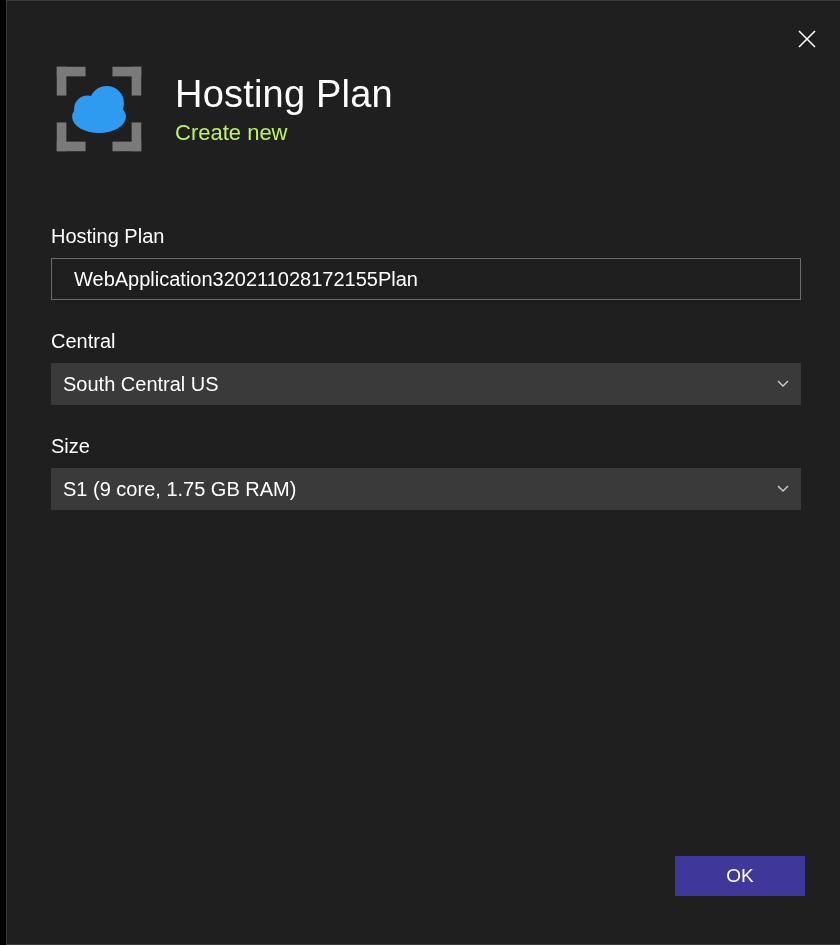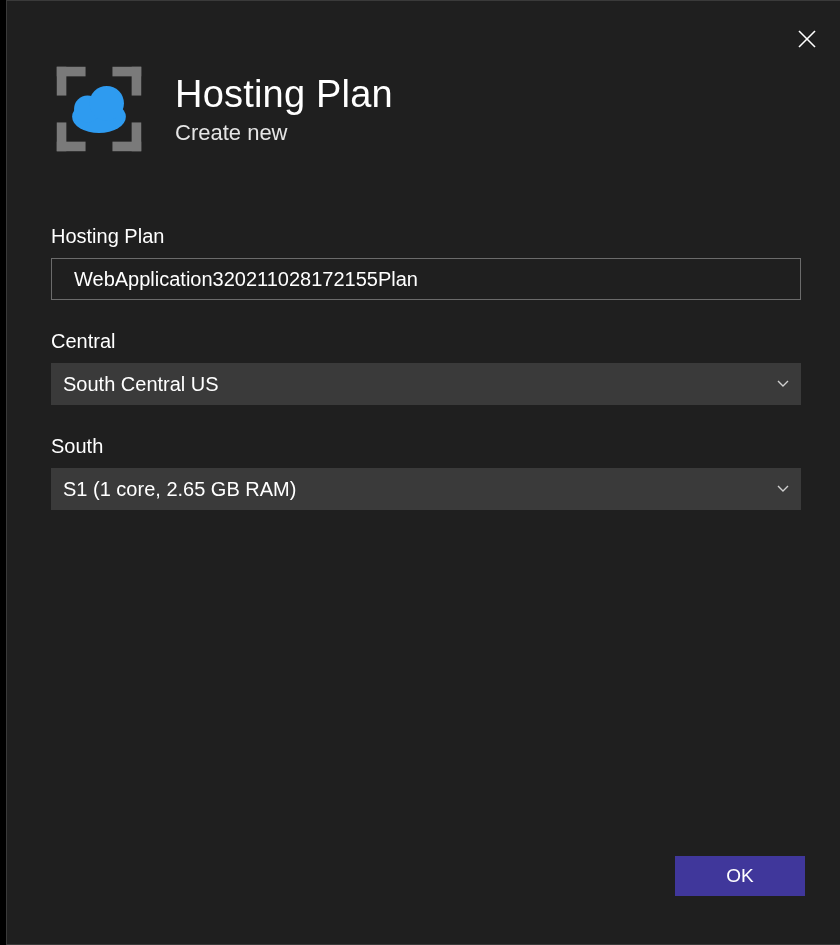--- a/index.html
+++ b/index.html
@@ -51,21 +51,21 @@
   .header-text { display: flex; flex-direction: column; gap: 4px; }
   .title {
     font-size: 38px;
     font-weight: 300;
     color: #ffffff;
     letter-spacing: 0.2px;
   }
   .subtitle {
     font-size: 22px;
     font-weight: 400;
-    color: #e5e5e5;
+    color: #bef264;
   }
 
   .form {
     padding: 68px 44px 0 44px;
     display: flex;
     flex-direction: column;
     gap: 30px;
   }
   .field { display: flex; flex-direction: column; gap: 10px; }
   .field-label {
@@ -185,23 +185,23 @@
         <span class="select-value">South Central US</span>
         <span class="select-caret">
           <svg width="12" height="8" viewBox="0 0 12 8">
               <path d="M1 1 L6 6 L11 1" stroke="#d0d0d0" stroke-width="1.4" fill="none"></path>
             </svg>
         </span>
       </div>
     </div>
 
     <div class="field">
-      <div class="field-label">South</div>
+      <div class="field-label">Size</div>
       <div class="select">
-        <span class="select-value">S1 (1 core, 2.65 GB RAM)</span>
+        <span class="select-value">S1 (9 core, 1.75 GB RAM)</span>
         <span class="select-caret">
           <svg width="12" height="8" viewBox="0 0 12 8">
               <path d="M1 1 L6 6 L11 1" stroke="#d0d0d0" stroke-width="1.4" fill="none"></path>
             </svg>
         </span>
       </div>
     </div>
 
   </div>
 

